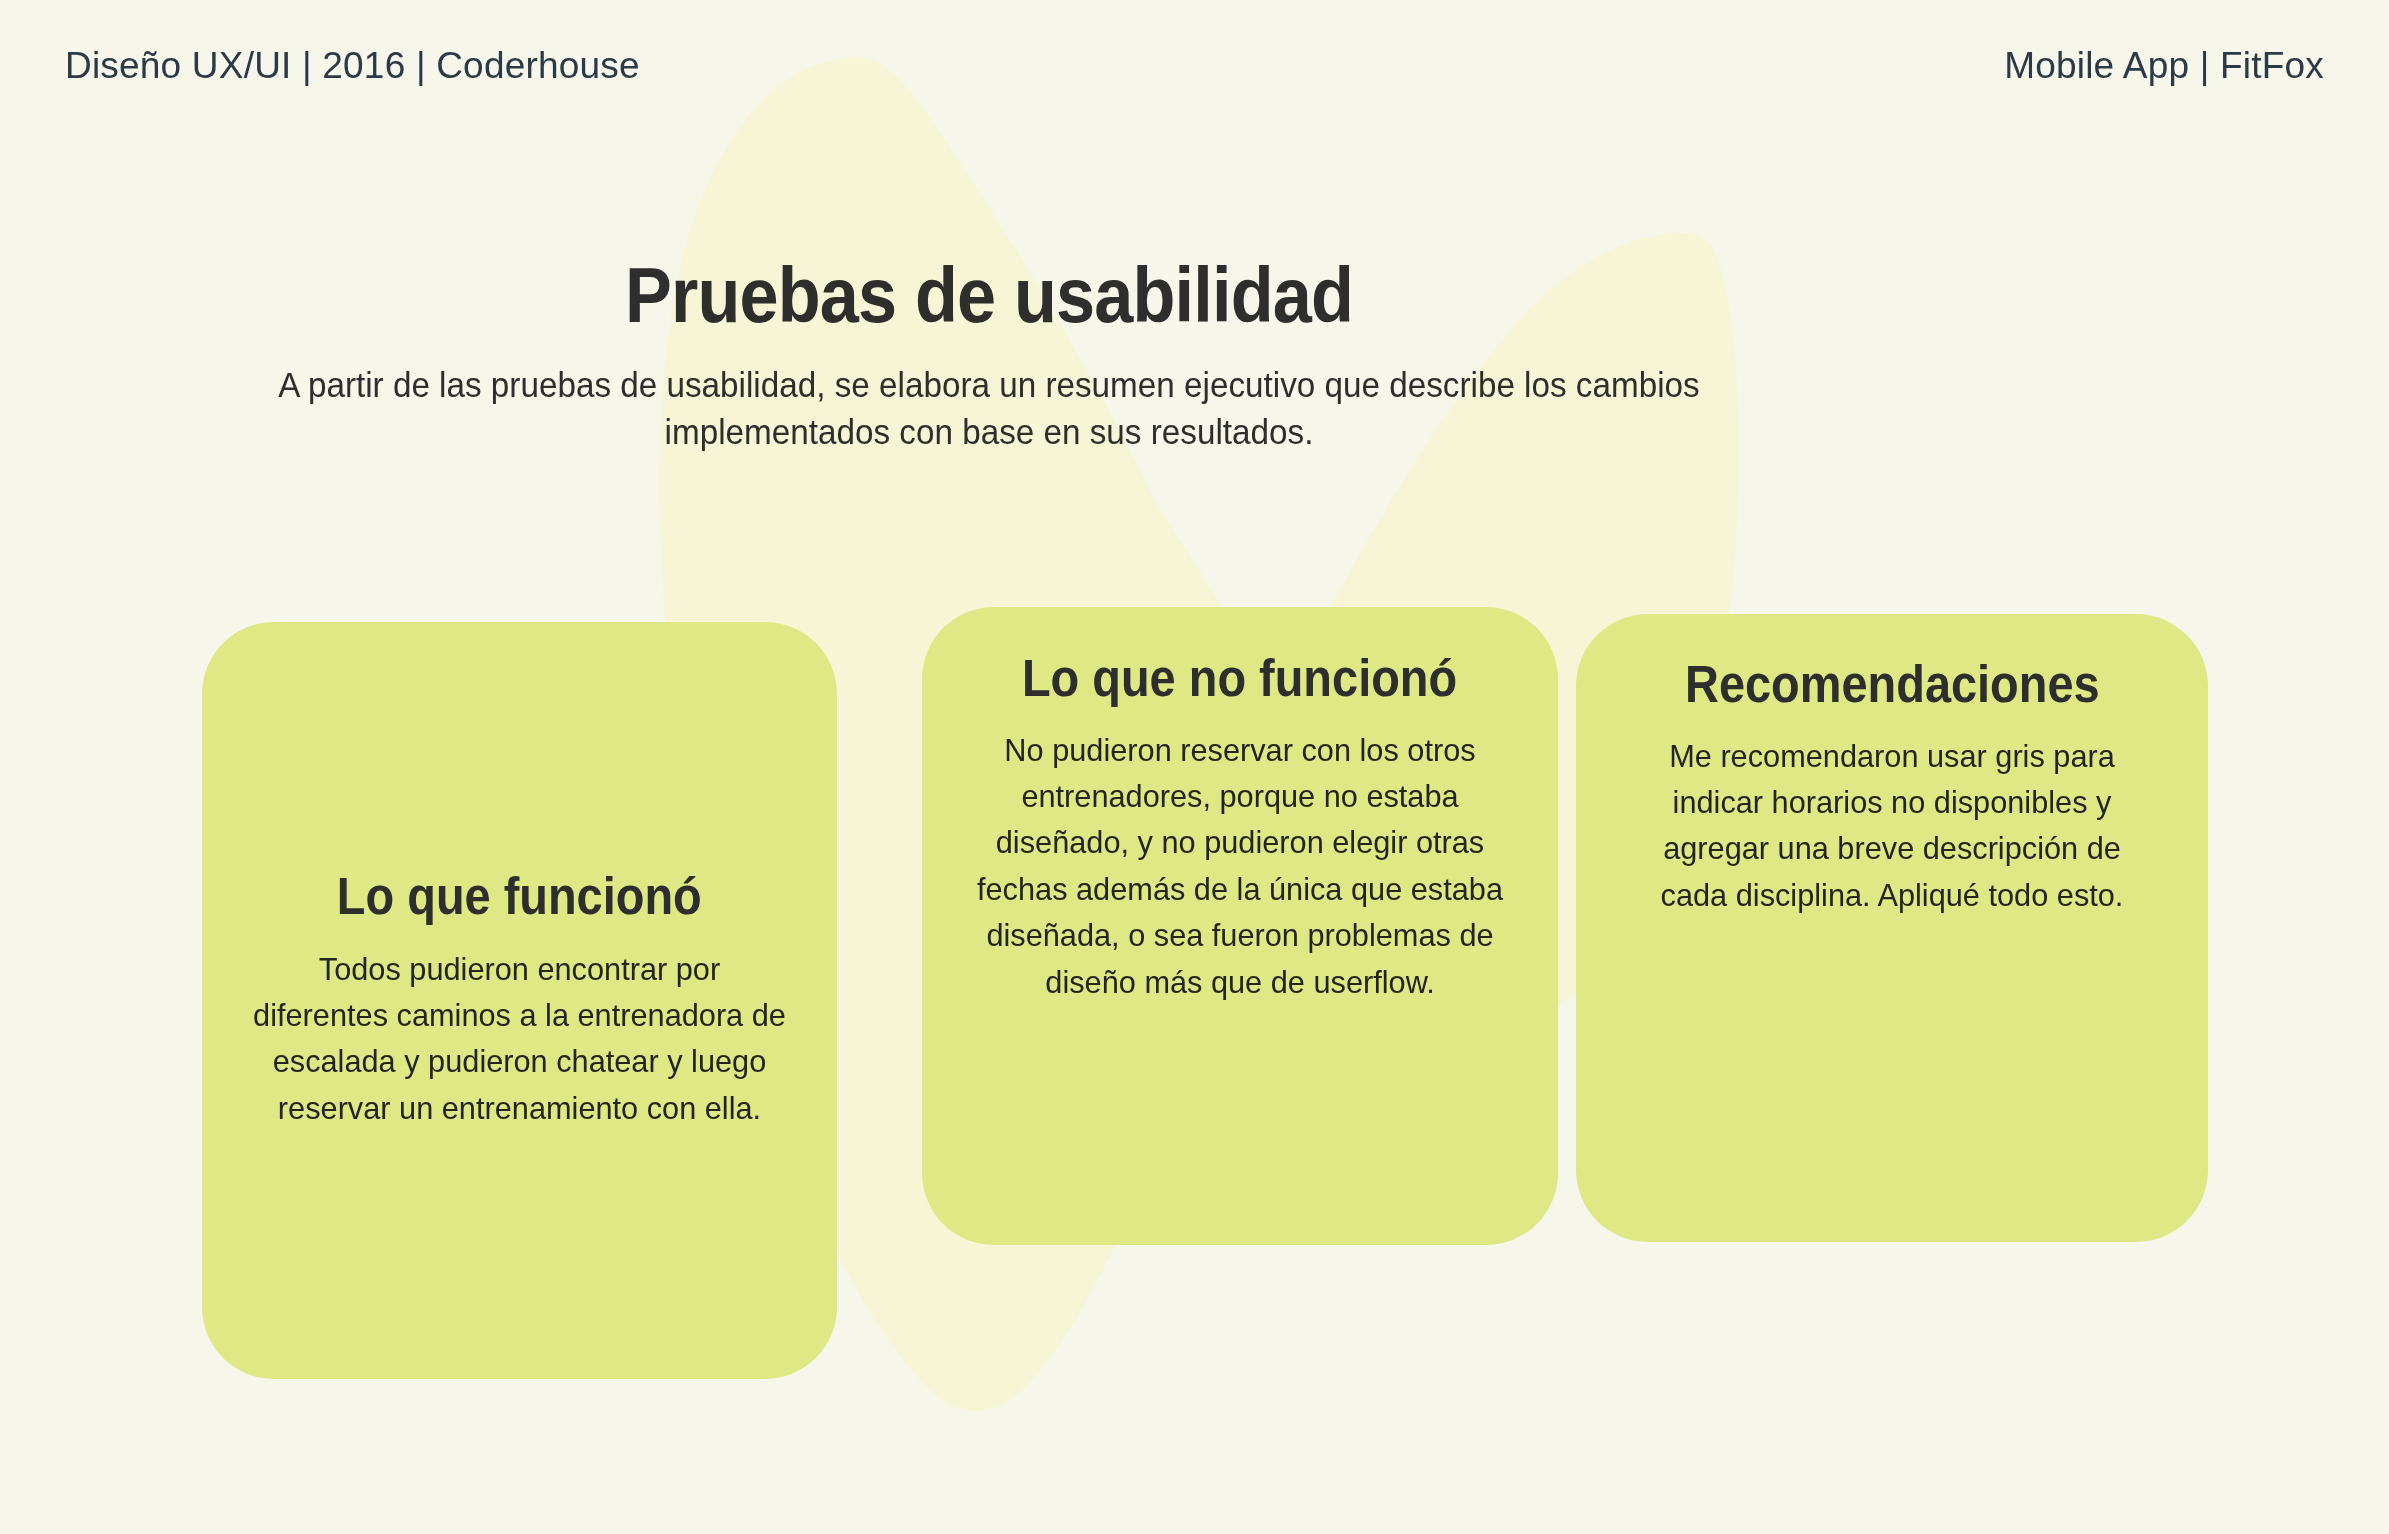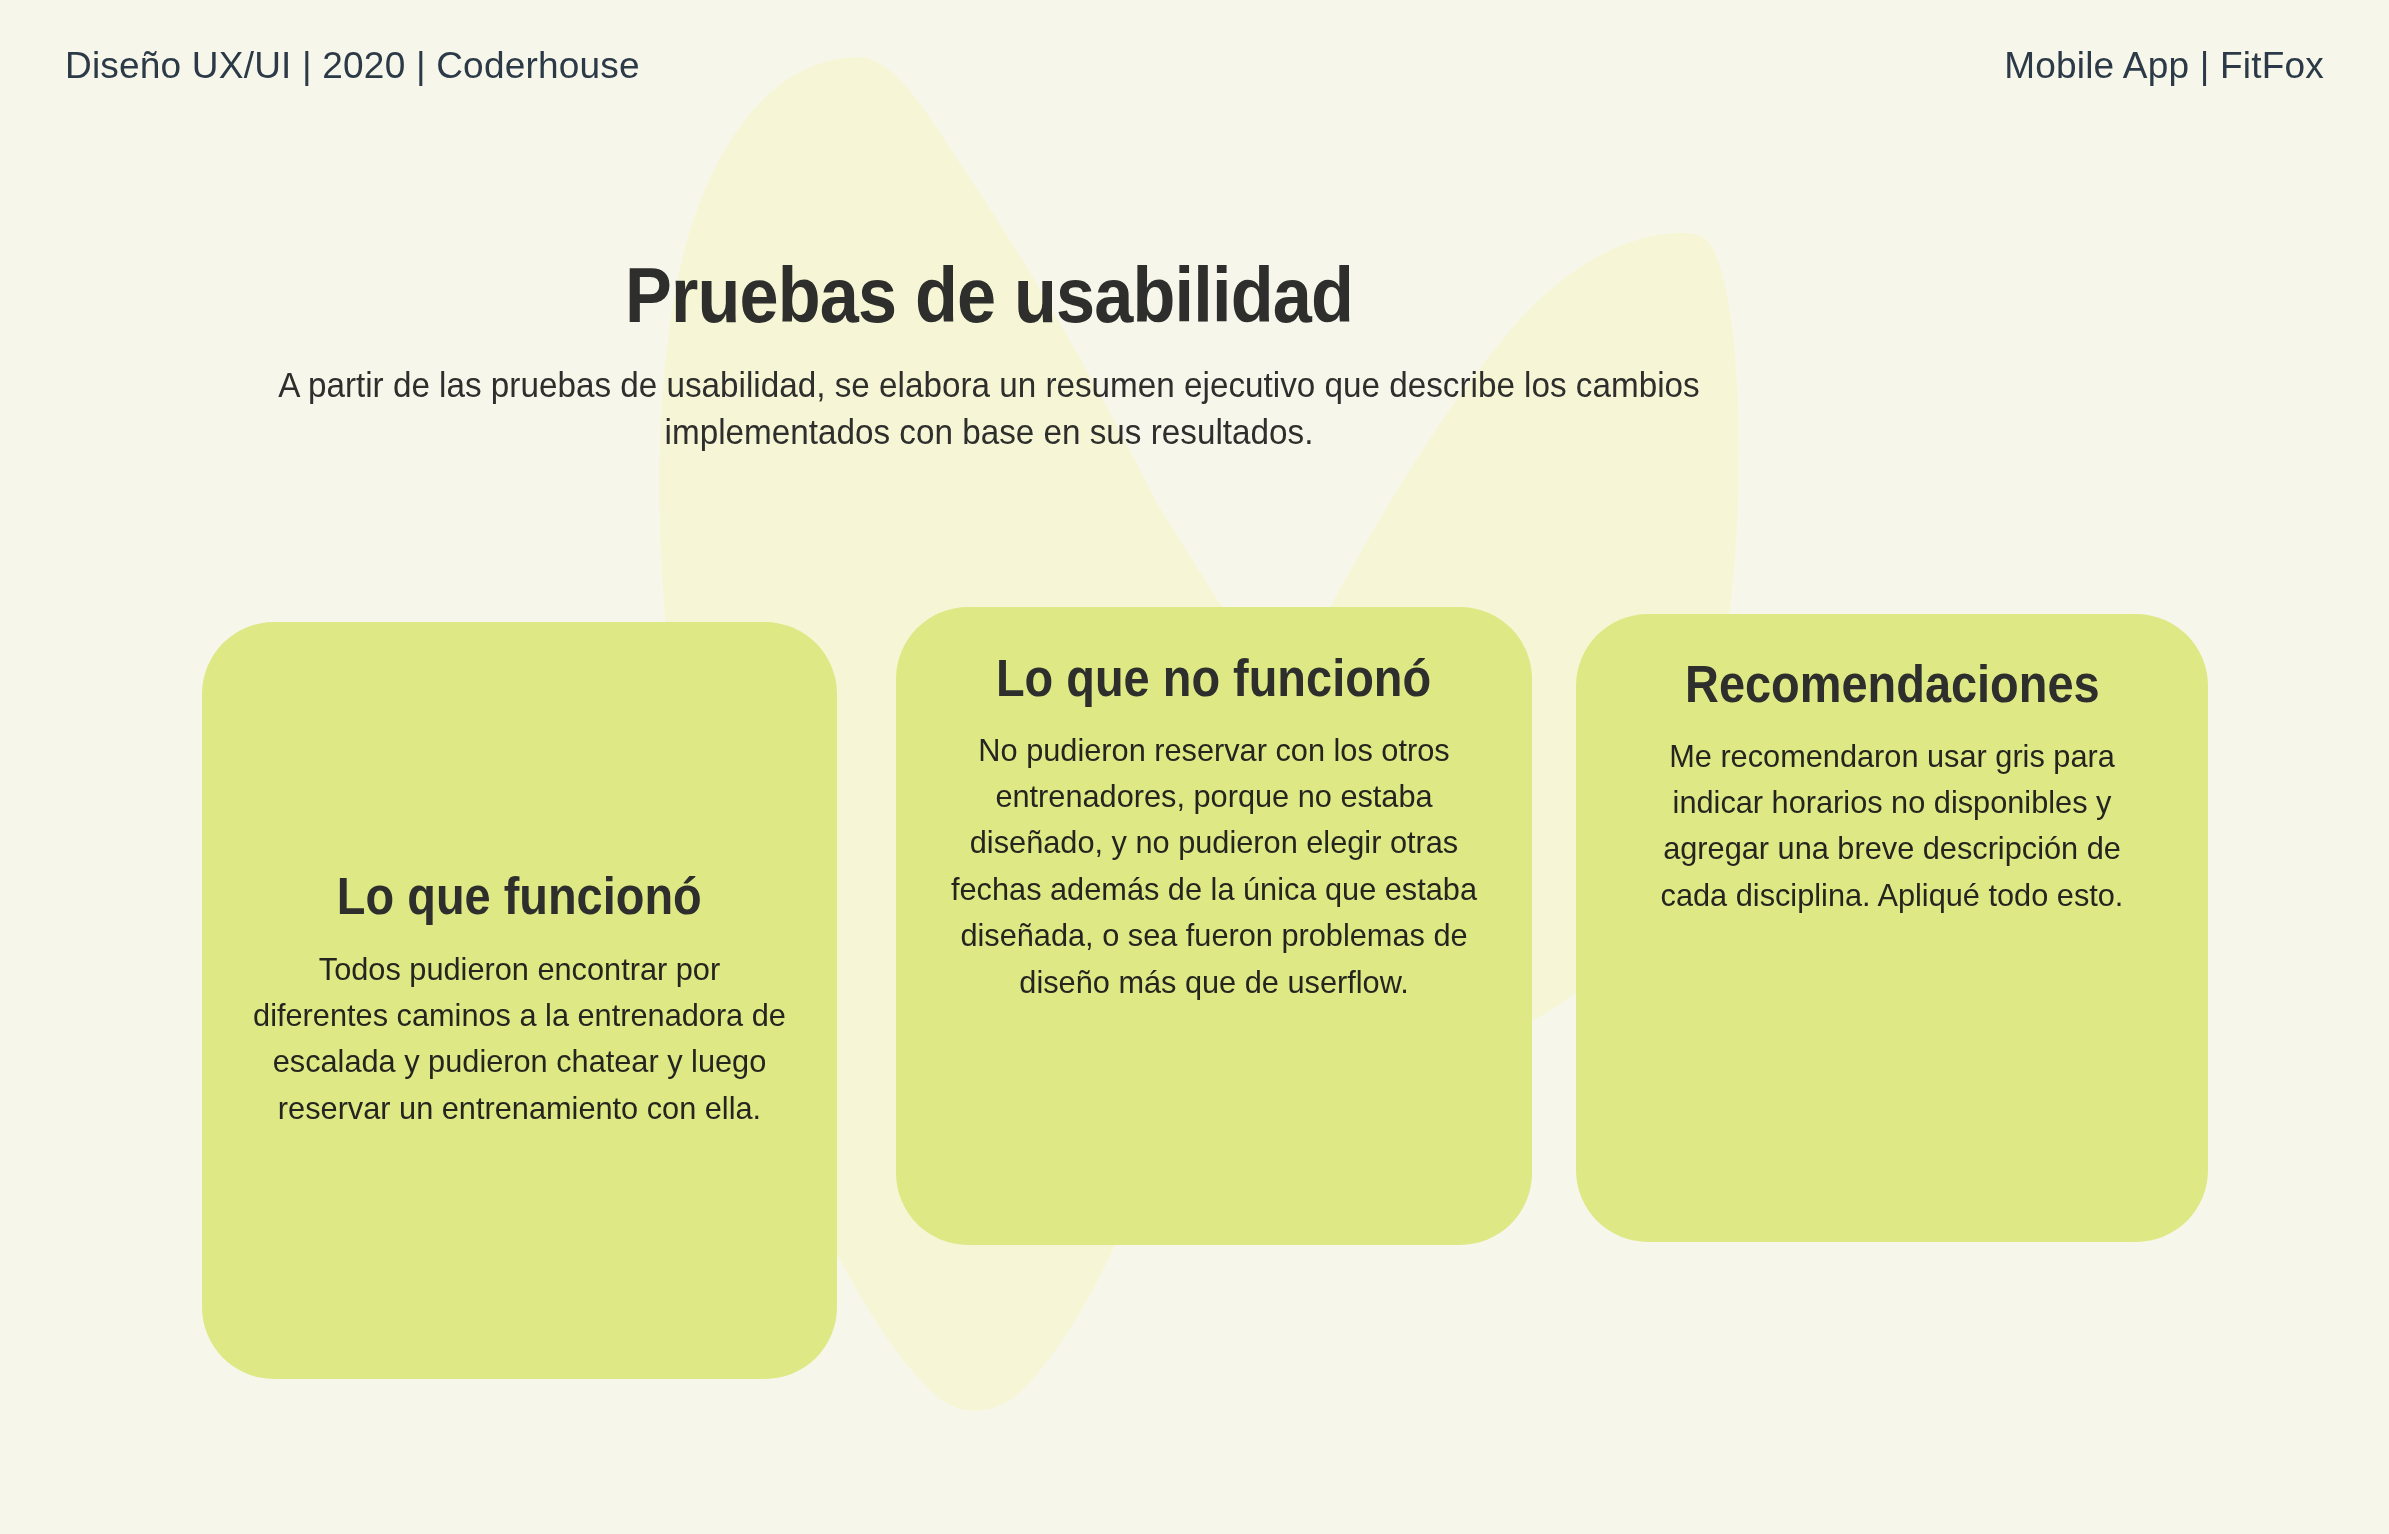--- a/index.html
+++ b/index.html
@@ -94,21 +94,21 @@
   .card {
     position:absolute;
     background:#DEE885;
     border-radius:72px;
     display:flex;
     flex-direction:column;
     align-items:center;
     padding:0 39px;
   }
   #card-0 { left:202px;  top:25px;  width:635px; height:757px; justify-content:center; }
-  #card-1 { left:896px; top:10px;  width:636px; height:638px; justify-content:flex-start; padding-top:45px; }
+  #card-1 { left:922px; top:10px;  width:636px; height:638px; justify-content:flex-start; padding-top:45px; }
   #card-2 { left:1576px; top:17px;  width:632px; height:628px; justify-content:flex-start; padding-top:44px; }
 
   .card-title {
     font-size:51px;
     line-height:1.05;
     font-weight:900;
     color:#2E2E2C;
     text-align:center;
     font-stretch:condensed;
     transform:scaleX(0.92);
@@ -152,21 +152,21 @@
            L 1905 1500
            C 1960 1560, 2035 1610, 2110 1640
            C 2215 1680, 2320 1690, 2415 1660
            C 2530 1622, 2620 1530, 2680 1390
            C 2742 1245, 2778 1060, 2790 880
            C 2800 720, 2795 570, 2775 470
            C 2762 405, 2748 378, 2718 375 Z"></path>
 </svg>
 
 <div id="header-bar">
-  <div class="header-text">Diseño UX/UI  |  2020  |  Coderhouse</div>
+  <div class="header-text">Diseño UX/UI  |  2016  |  Coderhouse</div>
   <div class="header-right">
     <div class="header-text">Mobile App  |  FitFox</div>
   </div>
 </div>
 
 <div id="title-block">
   <h1 id="page-title">Pruebas de usabilidad</h1>
   <p id="page-subtitle">A partir de las pruebas de usabilidad, se elabora un resumen ejecutivo que describe los cambios implementados con base en sus resultados.</p>
 </div>
 

